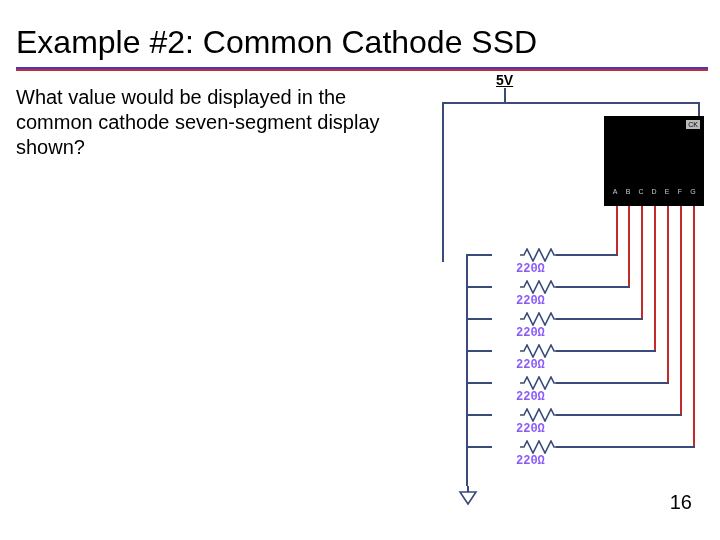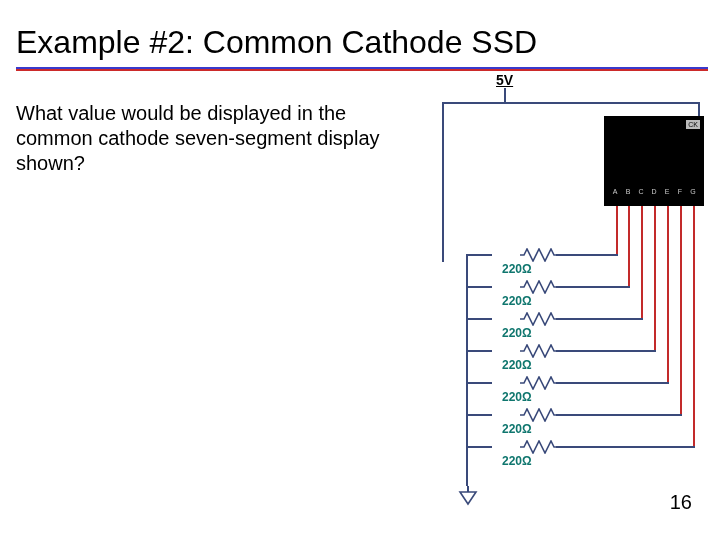--- a/index.html
+++ b/index.html
@@ -1,40 +1,40 @@
 <!DOCTYPE html>
 <html><head>
 <meta charset="utf-8">
 <style>
   * { margin: 0; padding: 0; box-sizing: border-box; }
   body { width: 720px; height: 540px; background: #fff; font-family: Arial, Helvetica, sans-serif; position: relative; }
   .slide { width: 720px; height: 540px; position: relative; padding: 24px 16px 0 16px; }
   .title { font-size: 32px; font-weight: 400; color: #000; }
   .title-underline { margin-top: 6px; height: 4px; width: 692px; background: linear-gradient(#3a3acc 0 50%, #cc2a2a 50% 100%); }
-  .body-text { font-size: 20px; color: #000; margin-top: 30px; max-width: 390px; line-height: 1.25; }
+  .body-text { font-size: 20px; color: #000; margin-top: 14px; max-width: 390px; line-height: 1.25; }
   .page-num { position: absolute; right: 28px; bottom: 26px; font-size: 20px; color: #000; }
 
   
   .circuit { position: absolute; left: 420px; top: 76px; width: 300px; height: 430px; font-family: Arial, sans-serif; }
   .wire { position: absolute; background: #3a4a7a; }
   .wire-red { position: absolute; background: #c32a2a; }
 
   .v5-label { position: absolute; left: 76px; top: -4px; font-weight: bold; font-size: 14px; text-decoration: underline; }
 
   
   .ssd-box { position: absolute; left: 184px; top: 40px; width: 100px; height: 90px; background: #000; }
   .ck-label { position: absolute; right: 4px; top: 4px; background: #bbb; color: #000; font-size: 7px; padding: 1px 2px; line-height: 1; }
   .pin-labels { position: absolute; left: 0; right: 0; top: 72px; display: flex; justify-content: space-between; padding: 0 6px; font-size: 7px; color: #ccc; letter-spacing: 0; }
   .pin-labels span { width: 10px; text-align: center; }
 
   
   .res-row { position: absolute; left: 72px; height: 30px; }
   .res-symbol { position: absolute; left: 28px; top: 0; width: 36px; height: 14px; }
   .res-symbol svg { display: block; }
-  .res-label { position: absolute; left: 10px; top: 14px; font-size: 12px; font-weight: bold; color: #0f766e; white-space: nowrap; }
+  .res-label { position: absolute; left: 24px; top: 14px; font-size: 12px; font-weight: bold; color: #8b5cf6; white-space: nowrap; font-family: Liberation Mono, monospace; }
 
   
   .gnd { position: absolute; left: 38px; top: 410px; width: 20px; height: 20px; }
   .gnd svg { display: block; }
 </style>
 </head>
 <body>
 
 <div class="slide">
   <h1 class="title">Example #2: Common Cathode SSD</h1>

